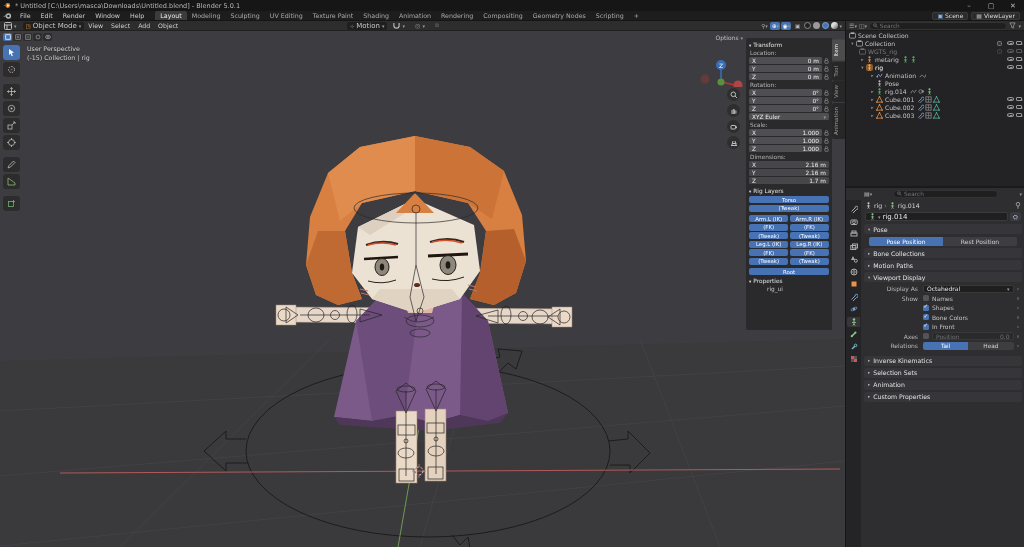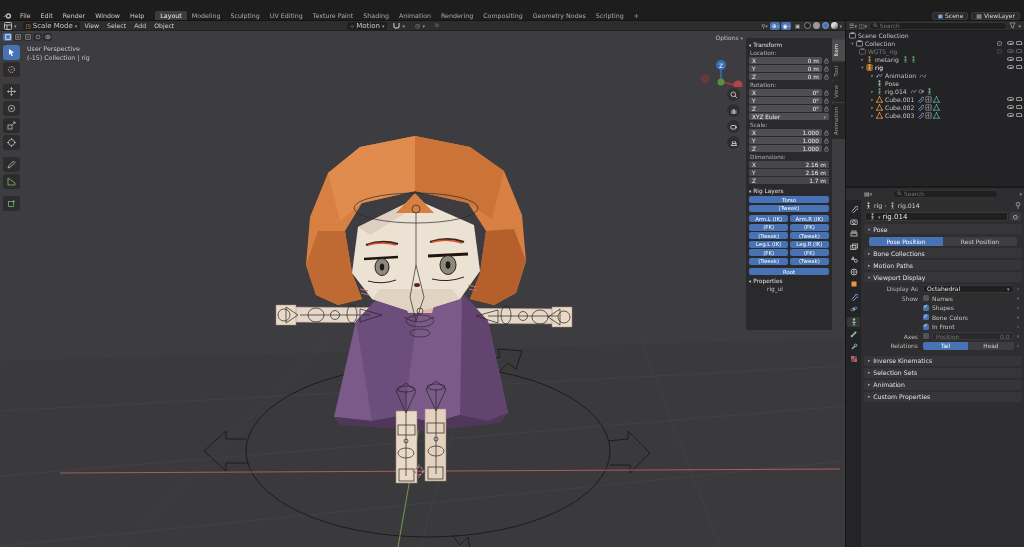--- a/index.html
+++ b/index.html
@@ -122,20 +122,33 @@
   .prow .chklabel { color:#c4c4c4; }
   .seg-mini { display:flex; flex:1; height:8px; border-radius:2px; overflow:hidden; }
   .seg-mini .seg { font-size:5.8px; }
   svg { display:block; }
 </style>
 </head>
 <body>
 
 <div id="app">
 
+  <div id="titlebar">
+    <svg class="blender-logo" viewBox="0 0 10 8">
+        <circle cx="6" cy="4" r="3" fill="#e87d0d"></circle>
+        <circle cx="6" cy="4" r="1.4" fill="#fff"></circle>
+        <path d="M0 5 L4 2 L5 4 Z" fill="#2a6fa8"></path>
+      </svg>
+    <span class="title">* Untitled [C:\Users\masca\Downloads\Untitled.blend] - Blender 5.0.1</span>
+    <div class="wincontrols">
+      <div class="wbtn">–</div>
+      <div class="wbtn">▢</div>
+      <div class="wbtn">✕</div>
+    </div>
+  </div>
 
   <div id="menubar">
     <svg class="blender-logo" style="width:9px;height:8px;margin:0 3px;" viewBox="0 0 10 8">
         <circle cx="6" cy="4" r="3" fill="#bbb"></circle>
         <circle cx="6" cy="4" r="1.4" fill="#1d1d1d"></circle>
         <path d="M0 5 L4 2 L5 4 Z" fill="#999"></path>
       </svg>
     <span class="menu-item">File</span>
     <span class="menu-item">Edit</span>
     <span class="menu-item">Render</span>
@@ -296,21 +309,21 @@
     <div id="vp-header">
       <div class="vph-item">
         <svg width="8" height="8" viewBox="0 0 8 8">
             <rect x="0.5" y="0.5" width="7" height="7" rx="1" fill="none" stroke="#bbb"></rect>
             <path d="M0.5 3 h7 M3 3 v4.5" stroke="#bbb" fill="none"></path>
           </svg>
         <span class="caret">▾</span>
       </div>
       <div class="mode-field">
         <span style="color:#e8a33d;font-size:5.5px">◳</span>
-        <span>Scale Mode</span>
+        <span>Object Mode</span>
         <span class="caret">▾</span>
       </div>
       <span class="vph-item">View</span>
       <span class="vph-item">Select</span>
       <span class="vph-item">Add</span>
       <span class="vph-item">Object</span>
 
       <div style="position:absolute;left:345px;display:flex;align-items:center;gap:2px;">
         <div class="mode-field">
           <span style="color:#999;font-size:5px">⊹</span>

